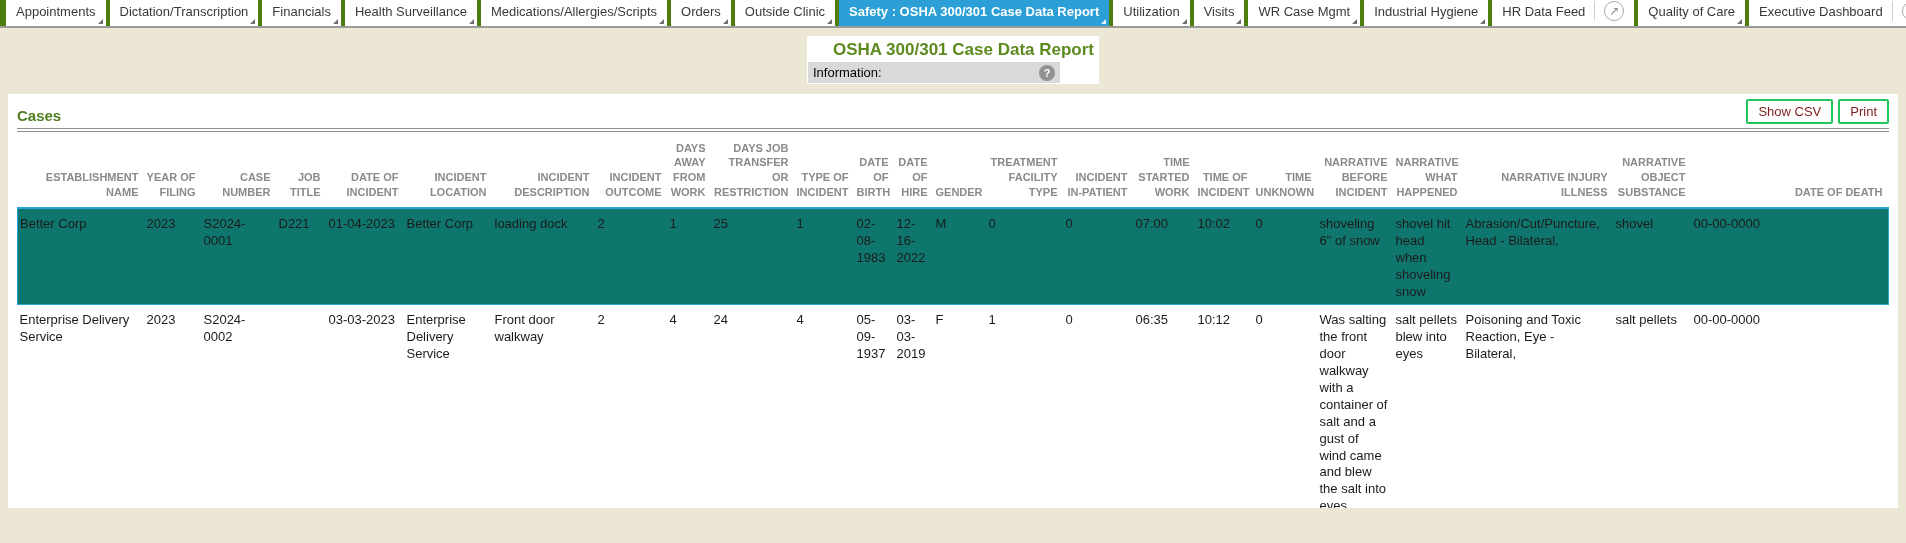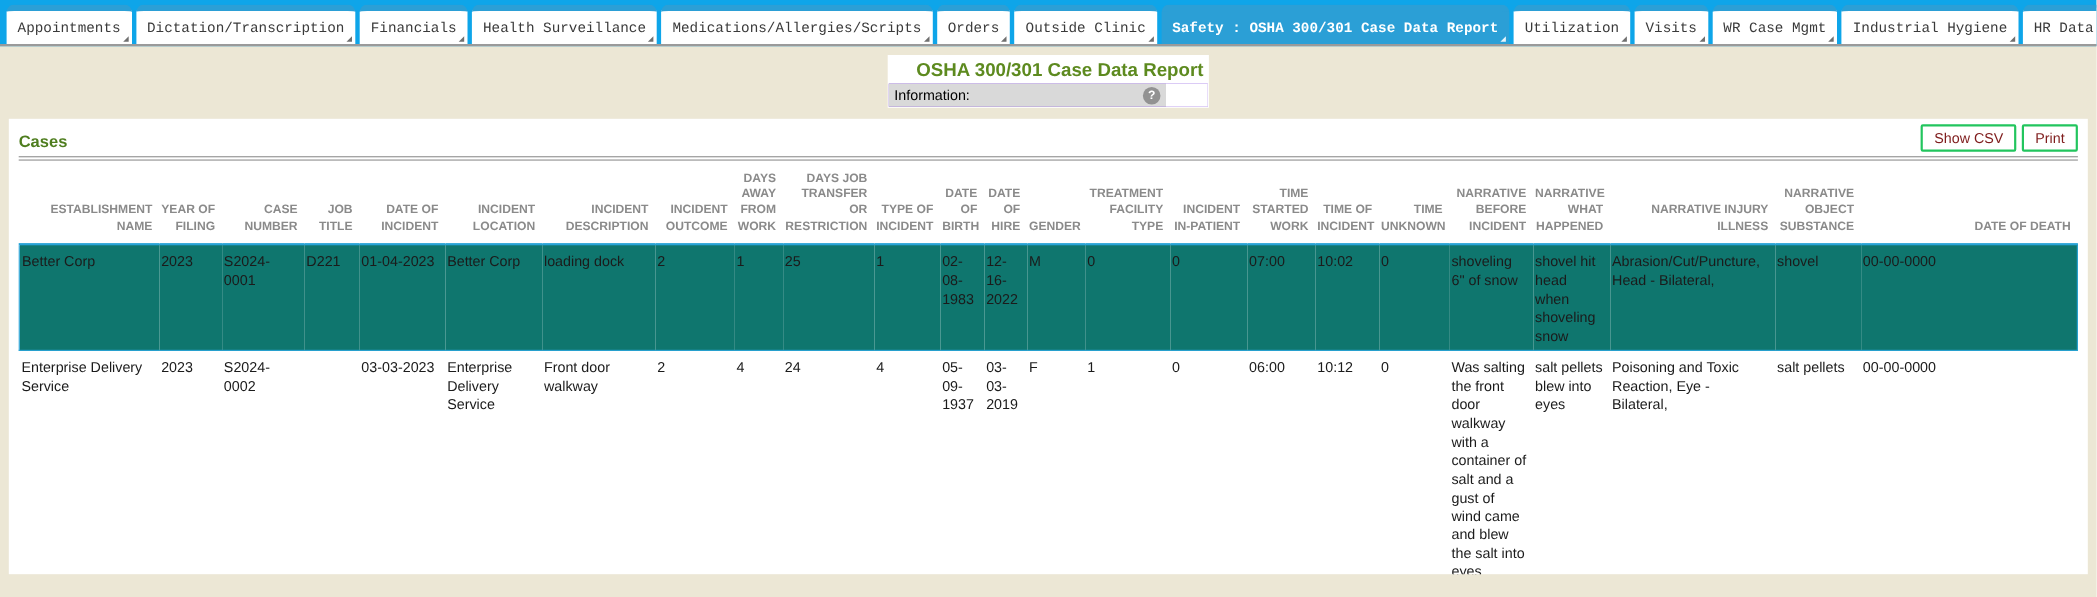--- a/index.html
+++ b/index.html
@@ -5,27 +5,27 @@
   * { box-sizing: border-box; }
   html,body { margin:0; padding:0; }
   body {
     width:1906px; height:543px; overflow:hidden;
     font-family:"Liberation Sans", sans-serif;
     background:#ece7d5;
   }
 
   
   .tabbar {
-    background:#0ea5e9;
-    height:42px;
+    background:#4d7c0f;
+    height:28px;
     border-bottom:2px solid #9a9a9a;
     display:flex; align-items:flex-end;
     gap:4px;
     padding:3px 0 0 6px;
-    white-space:nowrap; overflow:hidden;font-family:Liberation Mono, monospace;
+    white-space:nowrap; overflow:hidden;
   }
   .tab {
     position:relative; flex:0 0 auto;
     display:inline-flex; align-items:center;
     height:36px;
     background:#ffffff;
     border-top:6px solid #2b9fd6;
     border-radius:7px 7px 0 0;
     padding:0 10px;
     font-size:13px; color:#3a3a3a;
@@ -312,21 +312,21 @@
           <td>Front door walkway</td>
           <td>2</td>
           <td>4</td>
           <td>24</td>
           <td>4</td>
           <td>05-09-1937</td>
           <td>03-03-2019</td>
           <td>F</td>
           <td>1</td>
           <td>0</td>
-          <td>06:00</td>
+          <td>06:35</td>
           <td>10:12</td>
           <td>0</td>
           <td>Was salting the front door walkway with a container of salt and a gust of wind came and blew the salt into eyes</td>
           <td>salt pellets blew into eyes</td>
           <td>Poisoning and Toxic Reaction, Eye - Bilateral,</td>
           <td>salt pellets</td>
           <td>00-00-0000</td>
         </tr>
       </tbody>
   </table>

